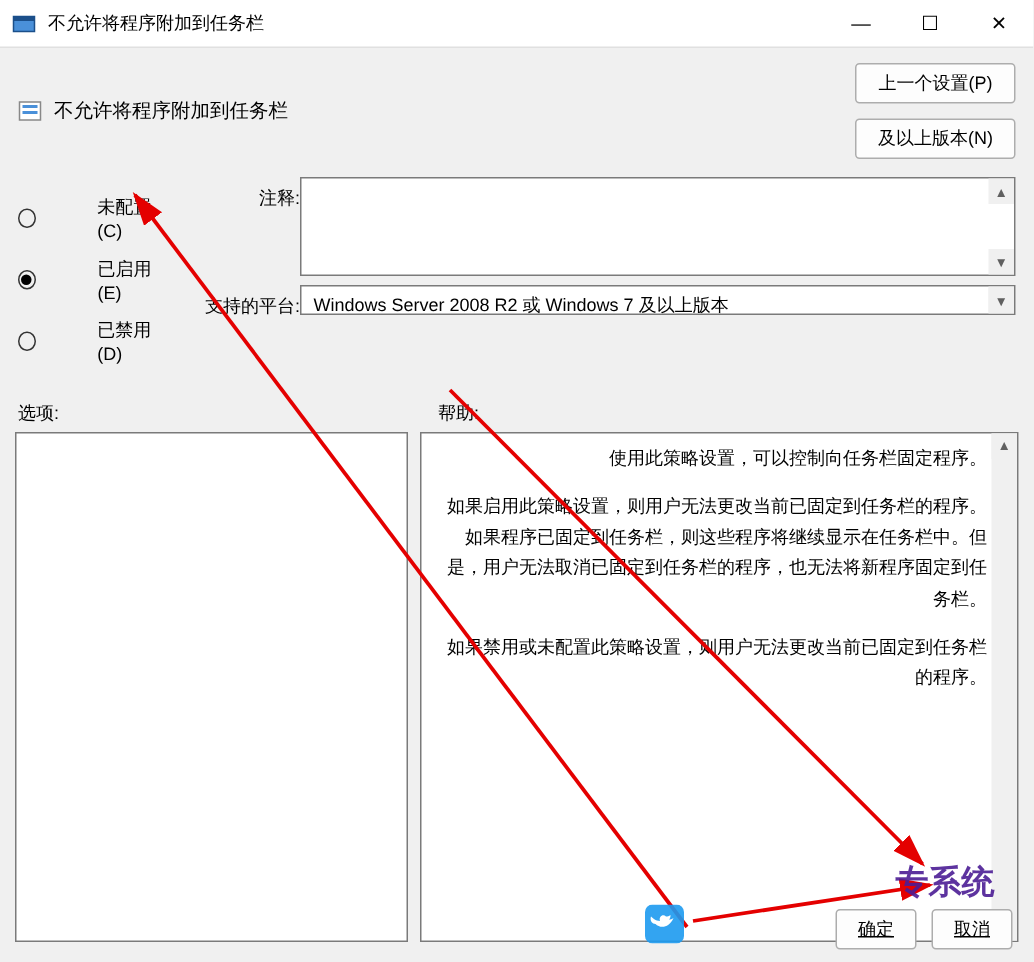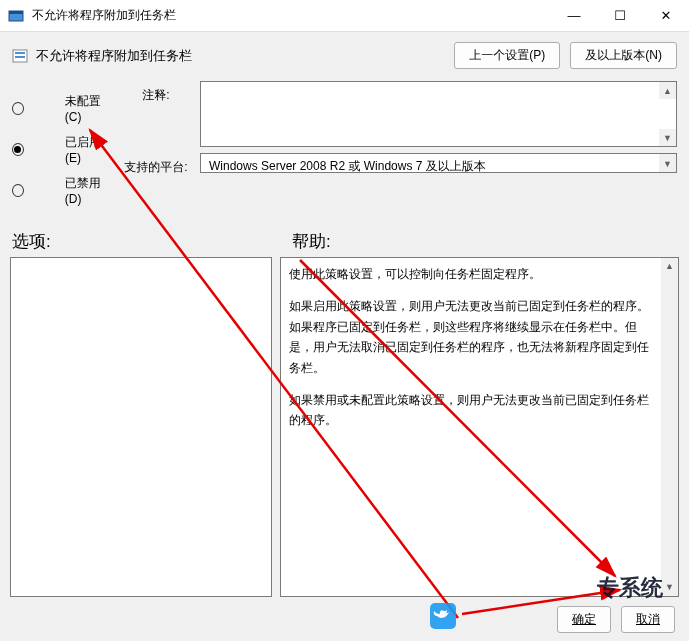--- a/index.html
+++ b/index.html
@@ -7,56 +7,56 @@
 
 .titlebar { height: 32px; background: #fff; display: flex; align-items: center; border-bottom: 1px solid #e0e0e0; }
 .titlebar .ticon { width: 16px; height: 16px; margin: 0 8px; display:inline-block; }
 .titlebar .ttext { flex: 1; font-size: 12px; }
 .winbtns { display: flex; height: 100%; }
 .winbtn { width: 46px; height: 100%; display:flex; align-items:center; justify-content:center; font-size: 13px; font-family: "Segoe UI Symbol", sans-serif; }
 
 .hdr-row { display:flex; align-items:center; padding: 10px 12px 6px 12px; }
 .hdr-icon { width:16px; height:16px; margin-right:8px; display:inline-block; }
 .hdr-title { font-size: 13px; flex:1; }
-.navbtns { display:flex; gap:10px; margin-left:auto; }
+.navbtns { display:flex; gap:10px; margin-left:auto;flex-direction:column; }
 .btn { background:#fdfdfd; border:1px solid #adadad; border-radius:3px; padding: 4px 14px; font-size:12px; cursor:pointer; }
 
 .body-grid { display:flex; padding: 0 12px; }
 .left-col { width: 100px; padding-top: 18px; }
 .right-col { flex:1; }
 
 .radio-row { display:flex; align-items:center; margin-bottom: 10px; cursor:pointer; }
 .radio-row .dot { width:13px; height:13px; border:1px solid #333; border-radius:50%; margin-right:6px; display:flex; align-items:center; justify-content:center; }
 .radio-row.sel .dot::after { content:""; width:7px; height:7px; background:#000; border-radius:50%; }
 .radio-row .rlabel { font-size:12px;margin-left:35px; }
 
 .field-row { display:flex; margin: 6px 0; align-items:flex-start; }
-.field-label { width: 88px; font-size:12px; padding-top:6px; text-align:center; }
+.field-label { width: 88px; font-size:12px; padding-top:6px; text-align:right; }
 .field-box { flex:1; background:#fff; border:1px solid #7a7a7a; height: 66px; position:relative; }
 .field-box.short { height: 20px; padding: 4px 8px; font-size:12px; }
 .scroll-up, .scroll-dn { position:absolute; right:0; width:17px; height:17px; background:#f0f0f0; display:flex; align-items:center; justify-content:center; font-size:9px; color:#606060; }
 .scroll-up { top:0; } .scroll-dn { bottom:0; }
 
-.section-labels { display:flex; padding: 14px 12px 4px 12px; font-size:17px;gap:12px; }
+.section-labels { display:flex; padding: 14px 12px 4px 12px; font-size:12px;gap:12px; }
 .sec-opt { width: 268px; }
 .sec-help {}
 
 .panels { display:flex; padding: 0 10px; gap: 8px; }
 .panel { background:#fff; border:1px solid #7a7a7a; height: 340px; position:relative; }
 .panel.opts { width: 262px; }
-.panel.help { flex:1; padding: 6px 20px 6px 8px; font-size:12px; line-height:1.7; }
+.panel.help { flex:1; padding: 6px 20px 6px 8px; font-size:12px; line-height:1.7;text-align:right; }
 .panel .scroll-track { position:absolute; right:0; top:0; bottom:0; width:17px; background:#f0f0f0; }
 .panel .scroll-track .scroll-up{top:0;} .panel .scroll-track .scroll-dn{bottom:0;}
 .help p { margin-bottom: 12px; }
 
 .footer { position:absolute; bottom:8px; right:14px; display:flex; gap:10px;text-decoration:underline; }
 
 svg.arrow { position:absolute; top:0; left:0; pointer-events:none; }
 .wm { position:absolute; font-size:22px; font-weight:bold; opacity:.9; }
-.wm1 { right:26px; bottom:38px; color:#0f172a; }
+.wm1 { right:26px; bottom:38px; color:#4c1d95; }
 .wm2 { left:430px; bottom:12px; color:#1e6fd9; }
 .wm2 svg { vertical-align:middle; }
 </style>
 </head>
 <body>
 
 <div class="titlebar">
   <span class="ticon">
     <svg width="16" height="16">
         <rect x="1" y="3" width="14" height="10" fill="#4a90d9" stroke="#1b4f8a"></rect>

